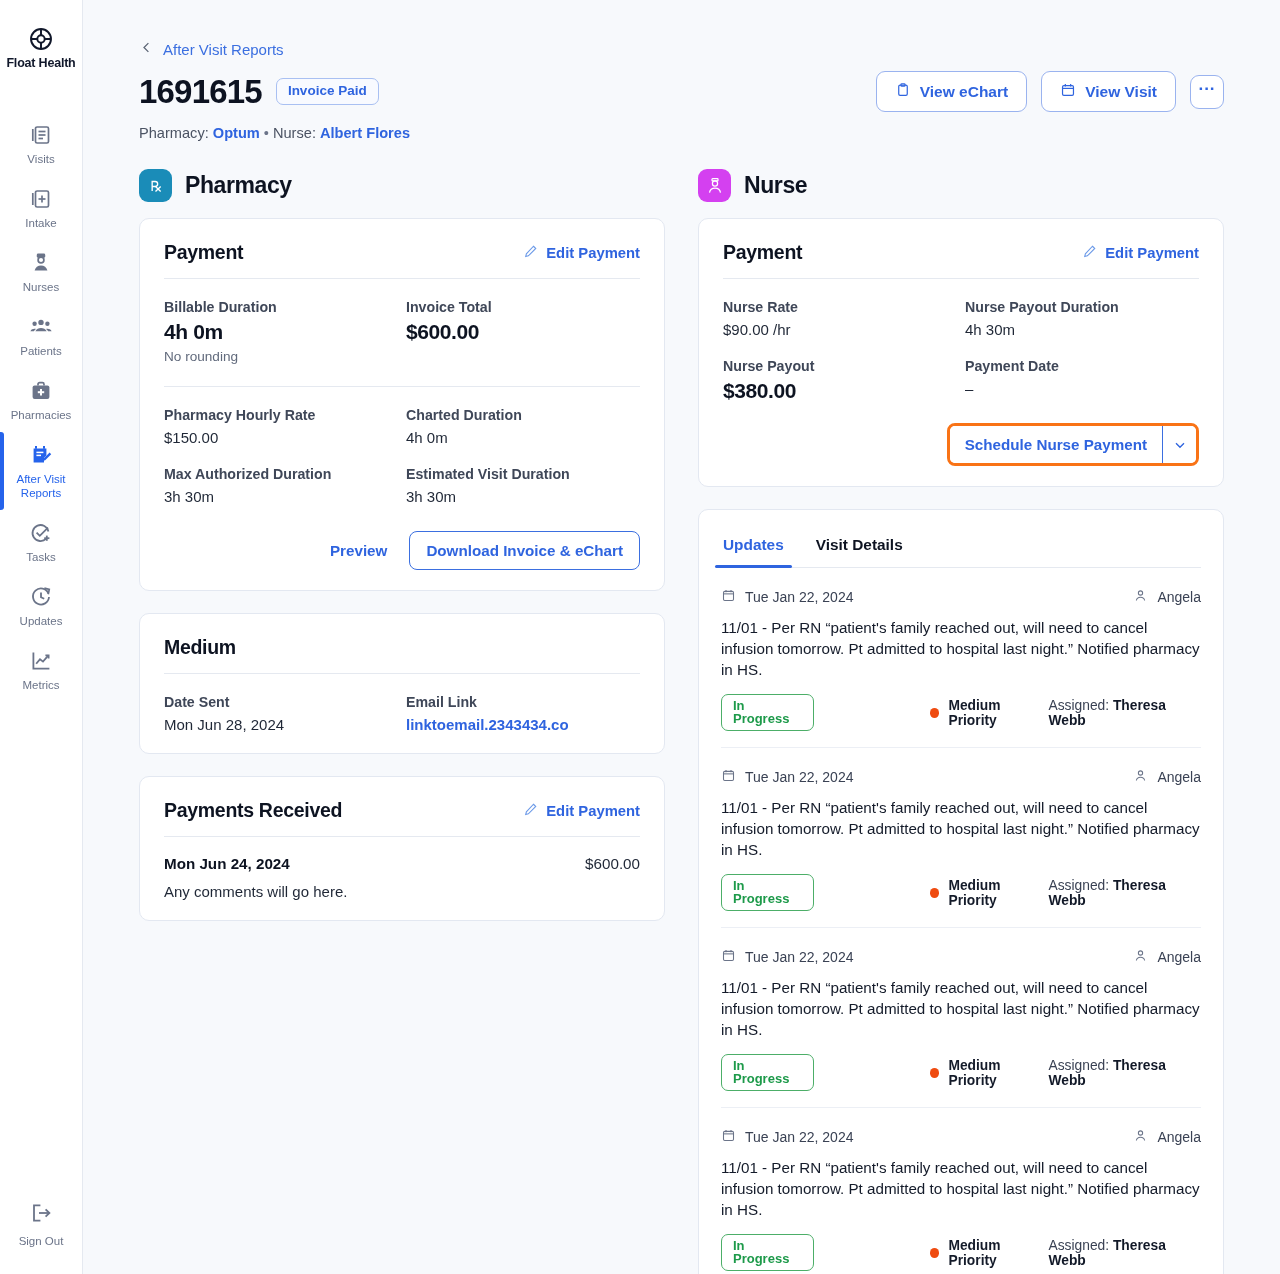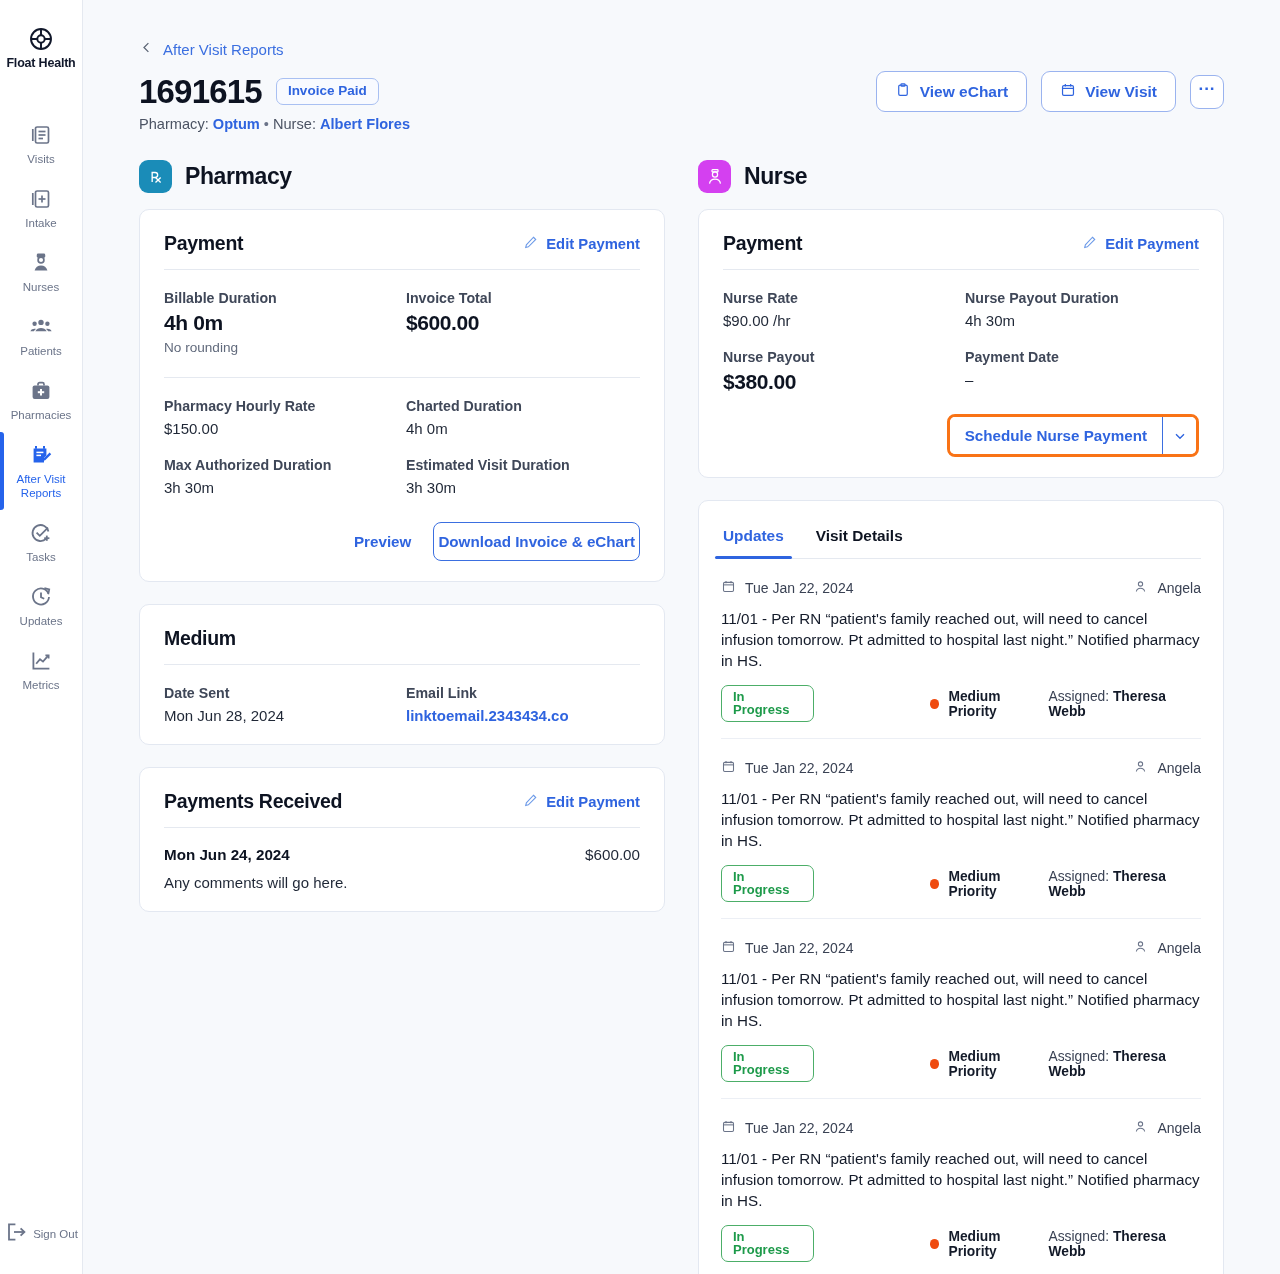--- a/index.html
+++ b/index.html
@@ -31,21 +31,21 @@
     position: relative; cursor: pointer;
   }
   .nav-item .nav-ico { width: 24px; height: 24px; display:block; color: #6b7489; }
   .nav-label { font-size: 11.5px; line-height: 14px; color: #6b7489; text-align: center; }
   .nav-item.active .nav-ico { color: #2563eb; }
   .nav-item.active .nav-label { color: #2563eb; }
   .nav-item.active::before {
     content: ""; position: absolute; left: 0; top: 0; bottom: 0;
     width: 4px; background: #2563eb; border-radius: 0 3px 3px 0;
   }
-  .signout { position: absolute; bottom: 26px; display:flex; flex-direction:row; align-items:center; gap:5px; cursor:pointer; }
+  .signout { position: absolute; bottom: 26px; display:flex; flex-direction:column; align-items:center; gap:5px; cursor:pointer; }
   .signout .nav-ico { color: #6b7489; }
 
   
   .main { flex: 1; height: 1274px; overflow: hidden; padding: 0 56px 0 56px; }
 
   .breadcrumb { display: flex; align-items: center; gap: 9px; margin-top: 40px; cursor: pointer; }
   .breadcrumb .chev { color: #5b6474; display:block; }
   .breadcrumb .bc-text { color: #3b6fe0; font-size: 15px; }
 
   .title-row { display: flex; align-items: center; margin-top: 12px; }
@@ -61,21 +61,21 @@
     border: 1px solid #9ab3ef; background: #fff; color: #2f64df;
     font-size: 15.5px; font-weight: 700; border-radius: 9px;
     padding: 10px 18px; cursor: pointer; line-height: 1.1;
   }
   .btn-icon-only {
     border: 1px solid #9ab3ef; background:#fff; color:#2f64df;
     border-radius: 9px; width: 34px; height: 34px;
     display:inline-flex; align-items:center; justify-content:center;
     font-size: 17px; font-weight:700; cursor:pointer; padding-bottom:6px;
   }
-  .subline { margin-top: 4px; font-size: 14.6px; color: #4b5363; }
+  .subline { margin-top: 13px; font-size: 14.6px; color: #4b5363; }
   .subline b { color: #2f64df; font-weight: 700; }
   .dot-sep { color: #6b7489; margin: 0 4px; }
 
   .columns { display: flex; gap: 33px; margin-top: 28px; }
   .col { width: 526px; }
 
   .sect-head { display: flex; align-items: center; gap: 13px; margin-bottom: 16px; }
   .sect-ico { width: 33px; height: 33px; border-radius: 9px; display:flex; align-items:center; justify-content:center; }
   .sect-ico.rx { background: #1a8cb8; }
   .sect-ico.nurse { background: #d440f0; }
@@ -99,21 +99,21 @@
   .f-value { font-size: 15px; color: #1f2736; margin-top: 6px; }
   .f-value.big { font-size: 21px; font-weight: 700; letter-spacing: -0.4px; color: #0d1321; margin-top: 5px; }
   .f-sub { font-size: 13.6px; color: #616a7c; margin-top: 5px; }
 
   .rule { border-top: 1px solid #e5e9f0; margin-top: 22px; }
 
   .card-actions { display:flex; align-items:center; justify-content:flex-end; gap: 22px; margin-top: 26px; }
   .link-btn { color:#2f64df; font-size: 15.2px; font-weight: 700; cursor: pointer; }
   .btn-primary-outline {
     border: 1px solid #3b6fe0; color:#2f64df; background:#fff; border-radius: 8px;
-    padding: 11px 4px; font-size: 15.2px; font-weight: 700; cursor:pointer; line-height:1;
+    padding: 11px 16px; font-size: 15.2px; font-weight: 700; cursor:pointer; line-height:1;
   }
   .link-value { color:#2f64df; font-weight: 700; font-size: 15px; margin-top: 6px; cursor: pointer; }
 
   .pay-row { display:flex; align-items:baseline; margin-top: 18px; }
   .pay-date { font-size: 15.2px; font-weight: 700; color:#0d1321; }
   .pay-amt { margin-left: auto; font-size: 15.2px; color:#1f2736; }
   .pay-note { font-size: 15px; color:#1f2736; margin-top: 11px; }
 
   .split-btn { display:inline-flex; border:3px solid #f97316; border-radius: 8px; overflow:hidden; margin-top: 20px; }
   .split-btn .sb-main { padding: 11px 15px; color:#2f64df; font-size:15.2px; font-weight:700; background:#fff; cursor:pointer; line-height:1; }

